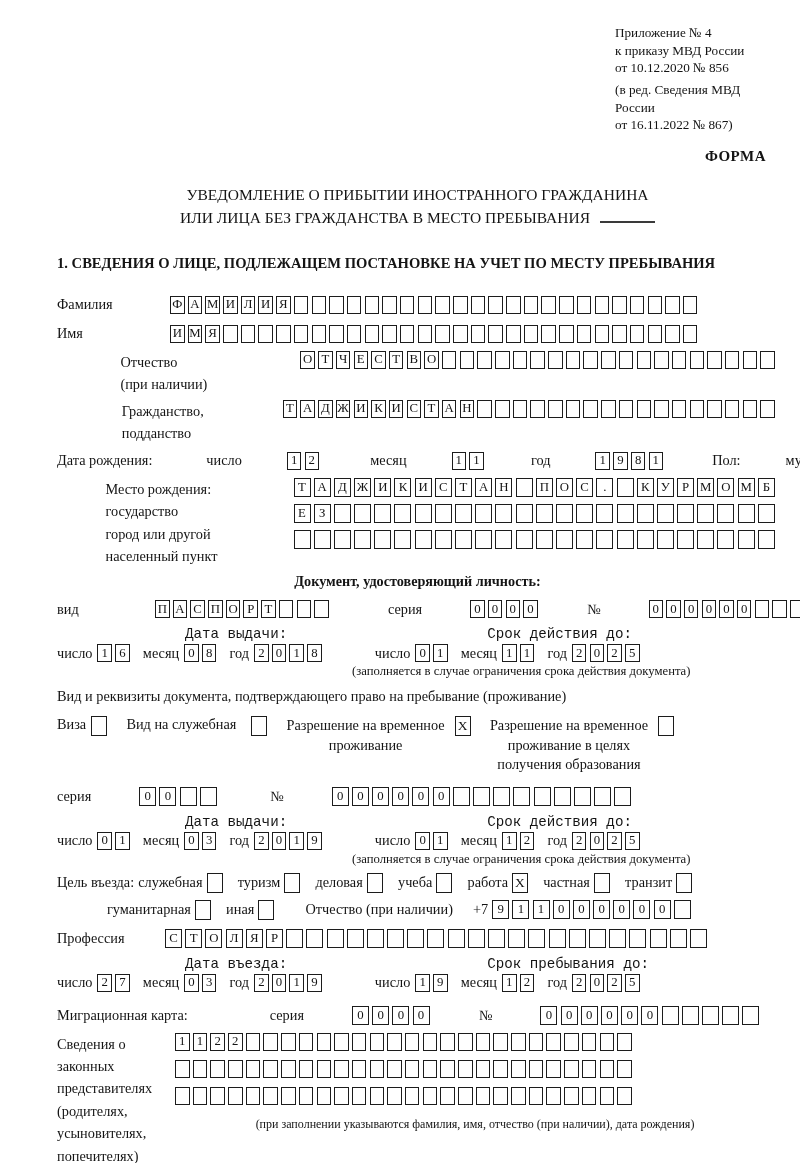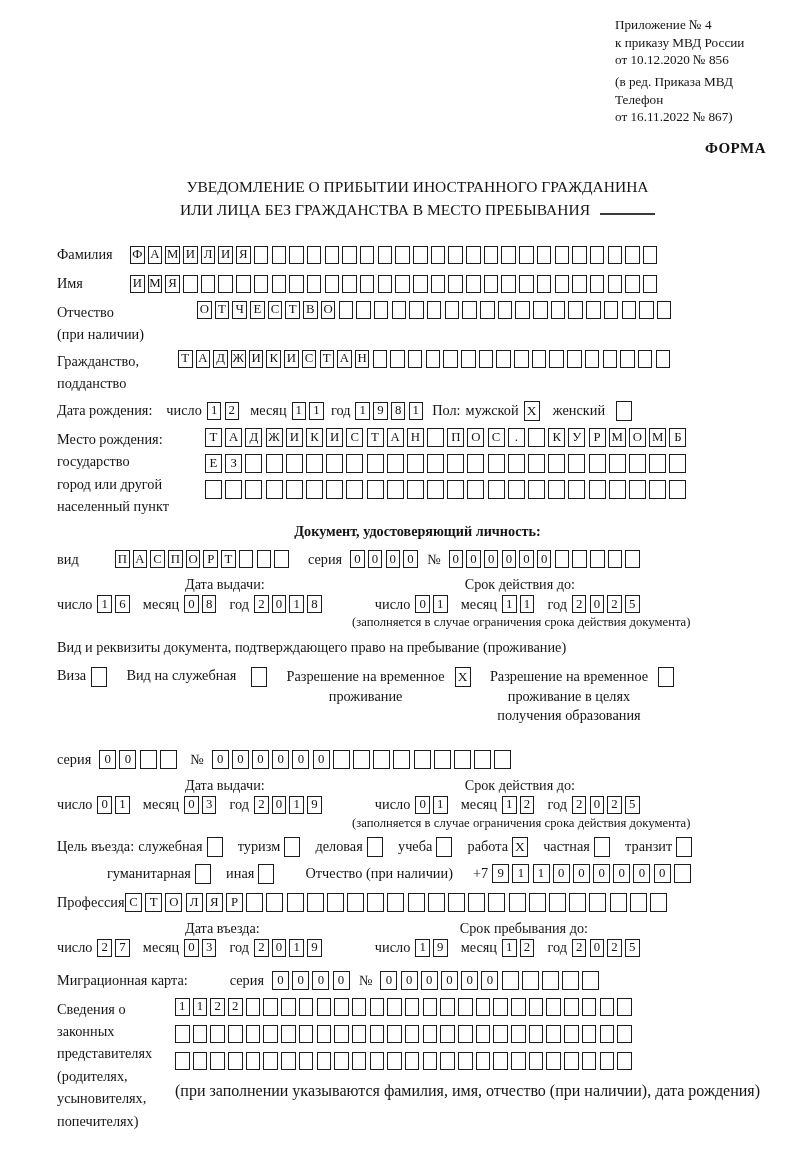--- a/index.html
+++ b/index.html
@@ -1,33 +1,33 @@
 <!DOCTYPE html>
 <html><head>
 <meta charset="utf-8">
 <style>
   * { margin:0; padding:0; box-sizing:border-box; }
   html,body { background:#ffffff; }
   body { width:800px; height:1163px; overflow:hidden; font-family:"Liberation Serif","DejaVu Serif",serif; color:#141414; }
-  .page { width:800px; height:1163px; padding:16px 22px 0 57px; position:relative; }
+  .page { width:800px; height:1163px; padding:24px 22px 0 57px; position:relative; }
 
   
   .hdr { margin-left:558px; font-size:13.2px; line-height:1.34; }
   .hdr .g2 { margin-top:4px; }
   .forma { margin-top:14px; text-align:right; padding-right:12px; font-weight:bold; font-size:15px; letter-spacing:.5px; }
 
   
   .title { margin-top:18px; text-align:center; font-weight:normal; font-size:15.5px; line-height:1.5; }
   .blank-line { display:inline-block; width:55px; height:13px; border-bottom:2.2px solid #3a3a3a; margin-left:10px; }
   .sec { margin-top:25px; font-weight:bold; font-size:14.6px; }
 
   .form-body { margin-top:21px; font-size:14.3px; }
 
-  .row { display:flex; align-items:center; margin-bottom:5px; min-height:24px; }
-  .row.top { align-items:flex-start; }
+  .row { display:flex; align-items:center; margin-bottom:5px; min-height:24px;gap:40px; }
+  .row.top { align-items:flex-start;justify-content:flex-end; }
   .lbl { flex:none; }
   .sub { flex:none; margin-right:5px; }
 
   
   .cells { display:inline-flex; flex-wrap:nowrap; }
   .cell { flex:none; width:14.5px; height:18px; border:1.5px solid #1c1c1c; margin-right:3.2px;
           display:inline-flex; align-items:center; justify-content:center; font-size:12.8px; line-height:1; }
   .cw .cell, .cell.cw { width:17px; height:19px; }
   .cb .cell { width:16px; height:20px; font-size:13.5px; }
 
@@ -36,64 +36,65 @@
 
   
   .bp-labels { width:148px; line-height:22.6px; }
   .bp-cells .cells { display:flex; margin-bottom:7px; }
 
   .center-bold { text-align:center; font-weight:bold; font-size:14.2px; margin:3px 0 7px; }
 
   .ml6 { margin-left:6px; } .ml10 { margin-left:10px; } .ml14 { margin-left:14px; } .ml16 { margin-left:16px; }
   .mr4 { margin-right:4px; } .mr8 { margin-right:8px; }
 
-  .date-labels { display:flex; font-size:14.2px; margin:1px 0 2px; }
+  .date-labels { display:flex; font-size:14.2px; margin:1px 0 2px;font-family:Liberation Mono, monospace; }
   .dl1 { margin-left:128px; } .dl2 { margin-left:200px; }
   .date-row { display:flex; align-items:center; margin-bottom:2px; }
   .dgroup { display:flex; align-items:center; }
   .dgroup .sub { margin:0 5px 0 10px; }
   .dgroup .sub:first-child { margin-left:0; }
   .dg2 { margin-left:50px; }
   .note { margin-left:295px; font-size:12.7px; margin-bottom:6px; }
 
   .plain-line { line-height:23px; font-size:14.3px; }
 
-  .perm-row { display:flex; align-items:flex-start; margin:8px 0 22px; }
+  .perm-row { display:flex; align-items:flex-start; margin:8px 0 10px; }
   .perm-multi { display:inline-block; text-align:center; line-height:19.5px; }
   .perm-row .cells { margin-top:0; }
 
   .purpose-row { display:flex; align-items:center; margin-bottom:7px; }
   .purpose-row .sub { margin-right:4px; }
   .purpose-row .cells { margin-right:12px; }
 
   .reps { display:flex; align-items:flex-start; margin-top:2px; }
   .reps-labels { width:118px; line-height:22.4px; font-size:14.3px; }
   .reps-cells .cells { display:flex; margin-bottom:9px; }
-  .reps-note { font-size:16px; width:600px; margin-top:12px; }
+  .reps-note { font-size:12px; text-align:center; width:600px; margin-top:12px; }
 </style>
 </head>
 <body>
 
 <div class="page">
 
   <div class="hdr">
     <div>Приложение № 4</div>
     <div>к приказу МВД России</div>
     <div>от 10.12.2020 № 856</div>
-    <div class="g2">(в ред. Приказа МВД Телефон</div>
+    <div class="g2">(в ред. Сведения МВД России</div>
     <div>от 16.11.2022 № 867)</div>
   </div>
 
   <div class="forma">ФОРМА</div>
 
   <div class="title">
     <div>УВЕДОМЛЕНИЕ О ПРИБЫТИИ ИНОСТРАННОГО ГРАЖДАНИНА</div>
     <div><span>ИЛИ ЛИЦА БЕЗ ГРАЖДАНСТВА В МЕСТО ПРЕБЫВАНИЯ</span><span class="blank-line"></span></div>
   </div>
 
+  <div class="sec">1. СВЕДЕНИЯ О ЛИЦЕ, ПОДЛЕЖАЩЕМ ПОСТАНОВКЕ НА УЧЕТ ПО МЕСТУ ПРЕБЫВАНИЯ</div>
 
   <div class="form-body">
 
     <div class="row">
       <span class="lbl w73">Фамилия</span>
       <span class="cells">
           <span class="cell">Ф</span>
           <span class="cell">А</span>
           <span class="cell">М</span>
           <span class="cell">И</span>

